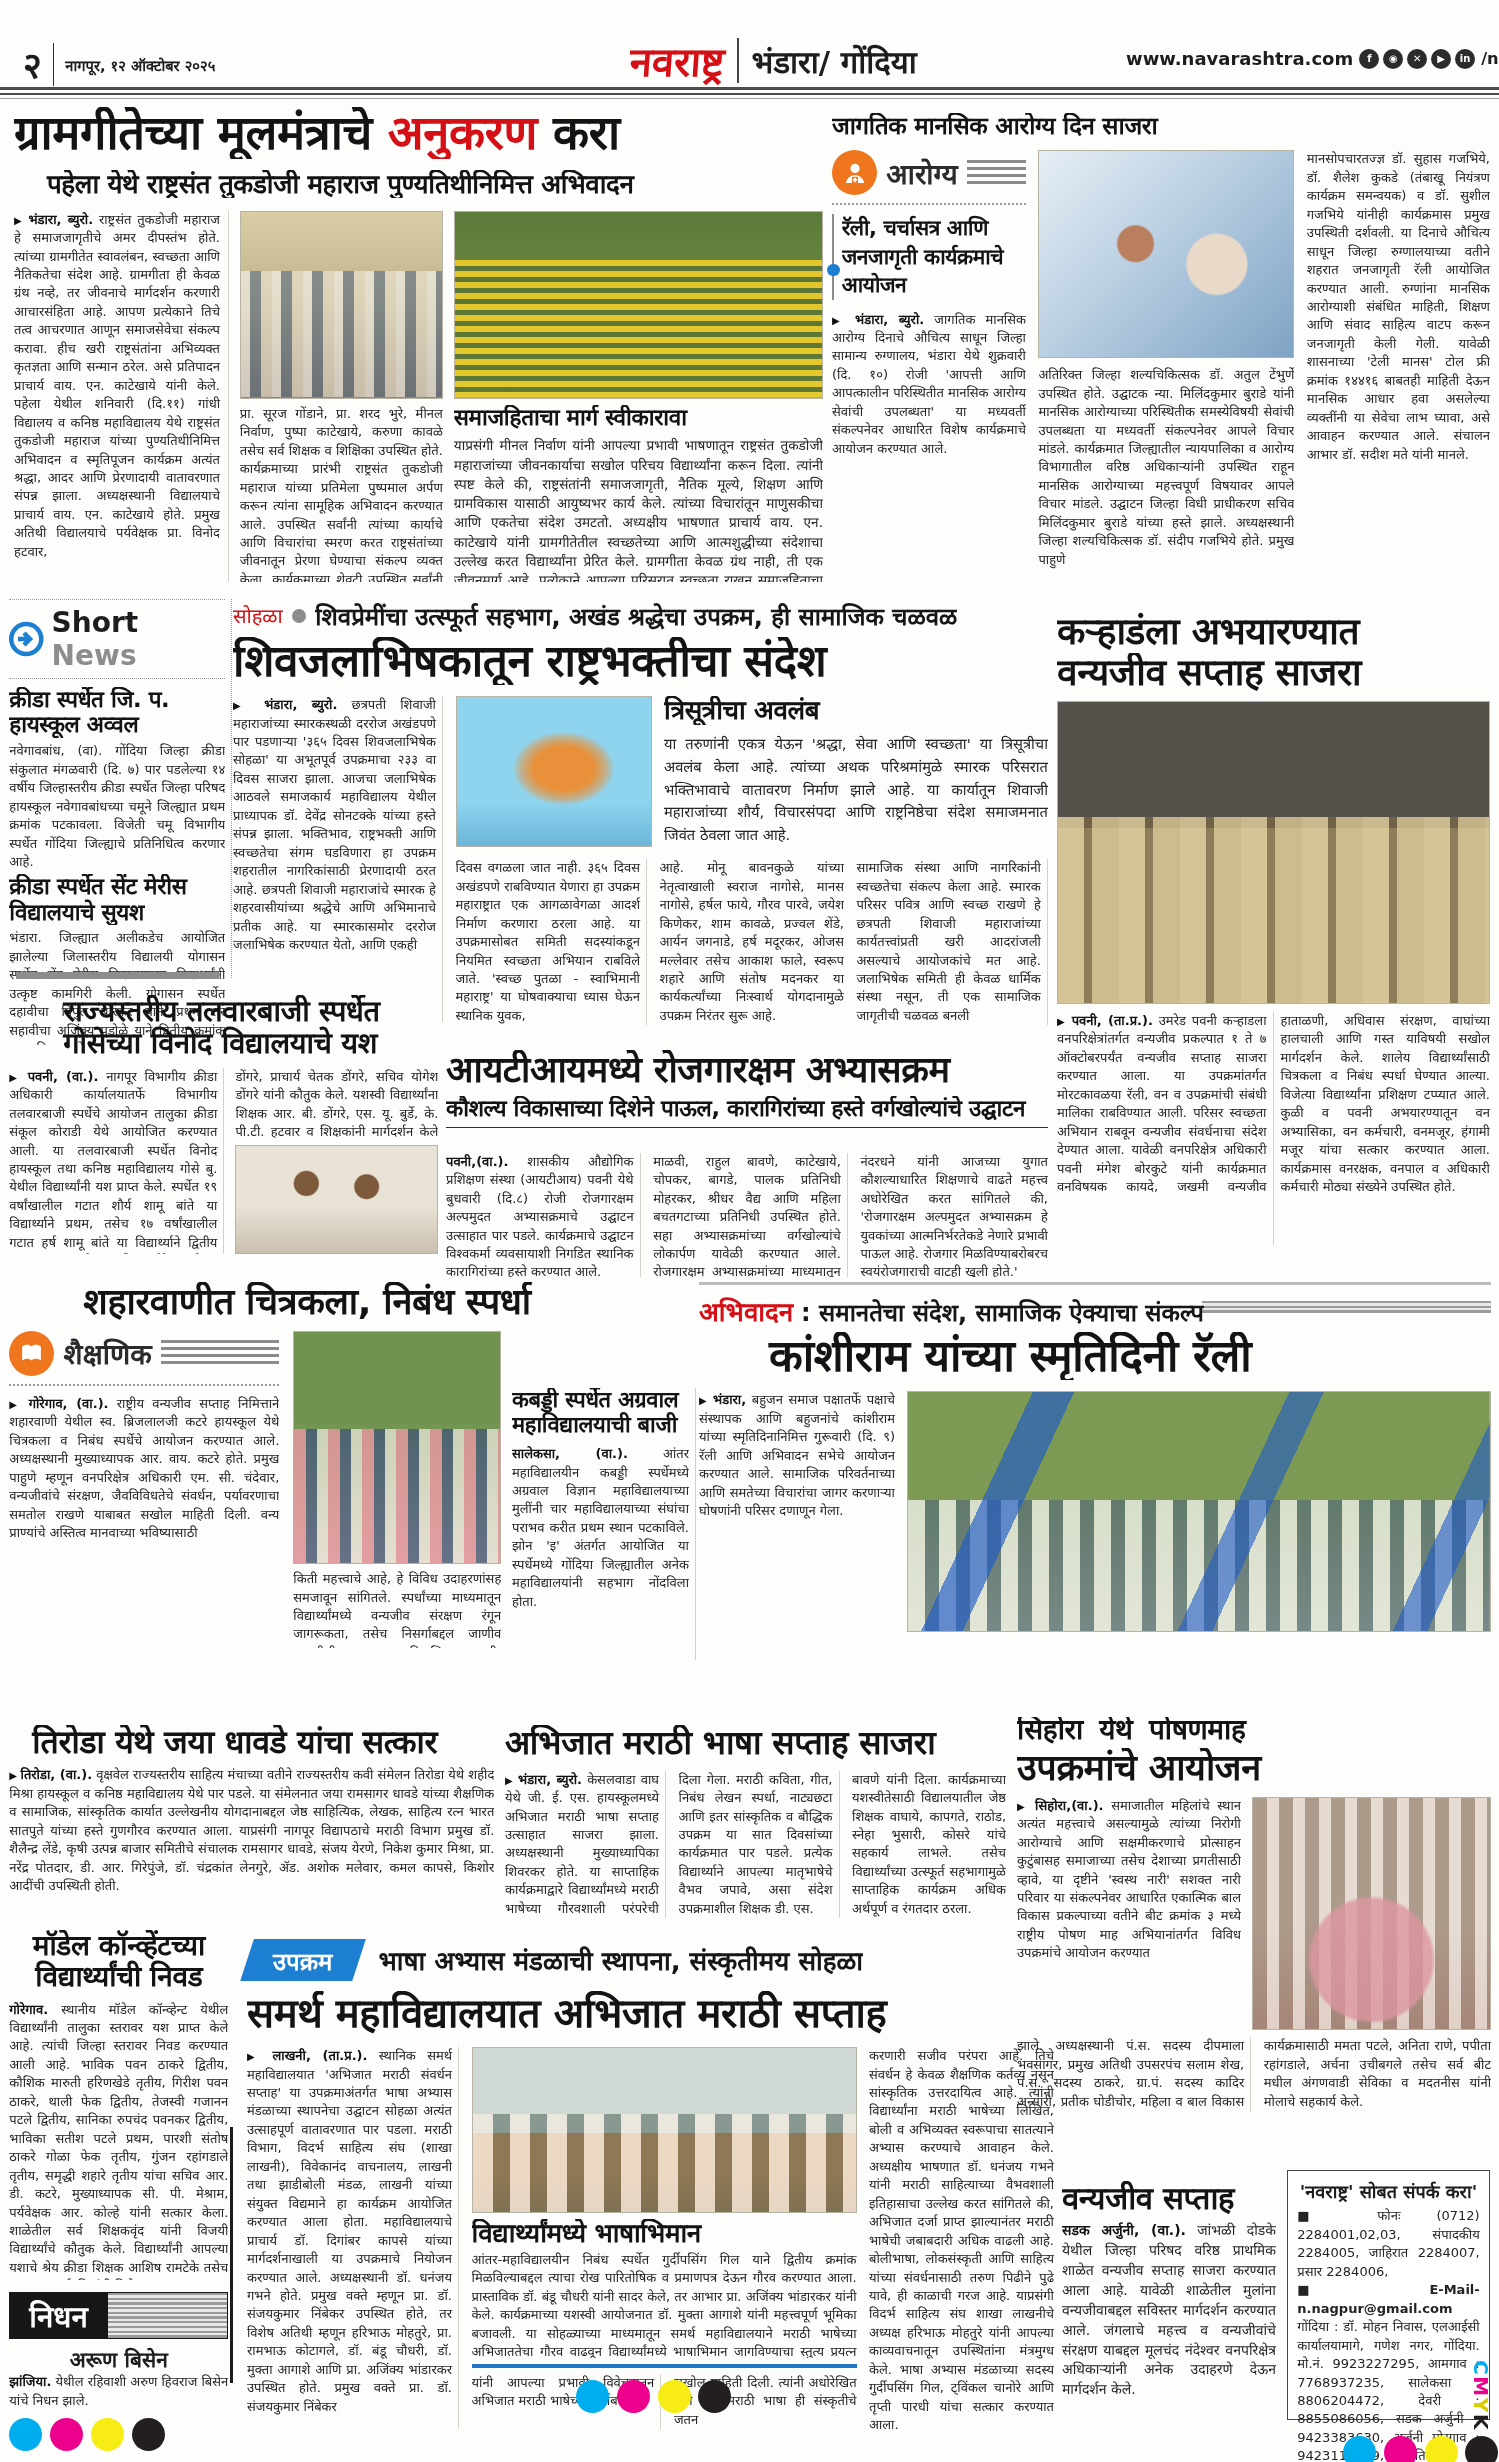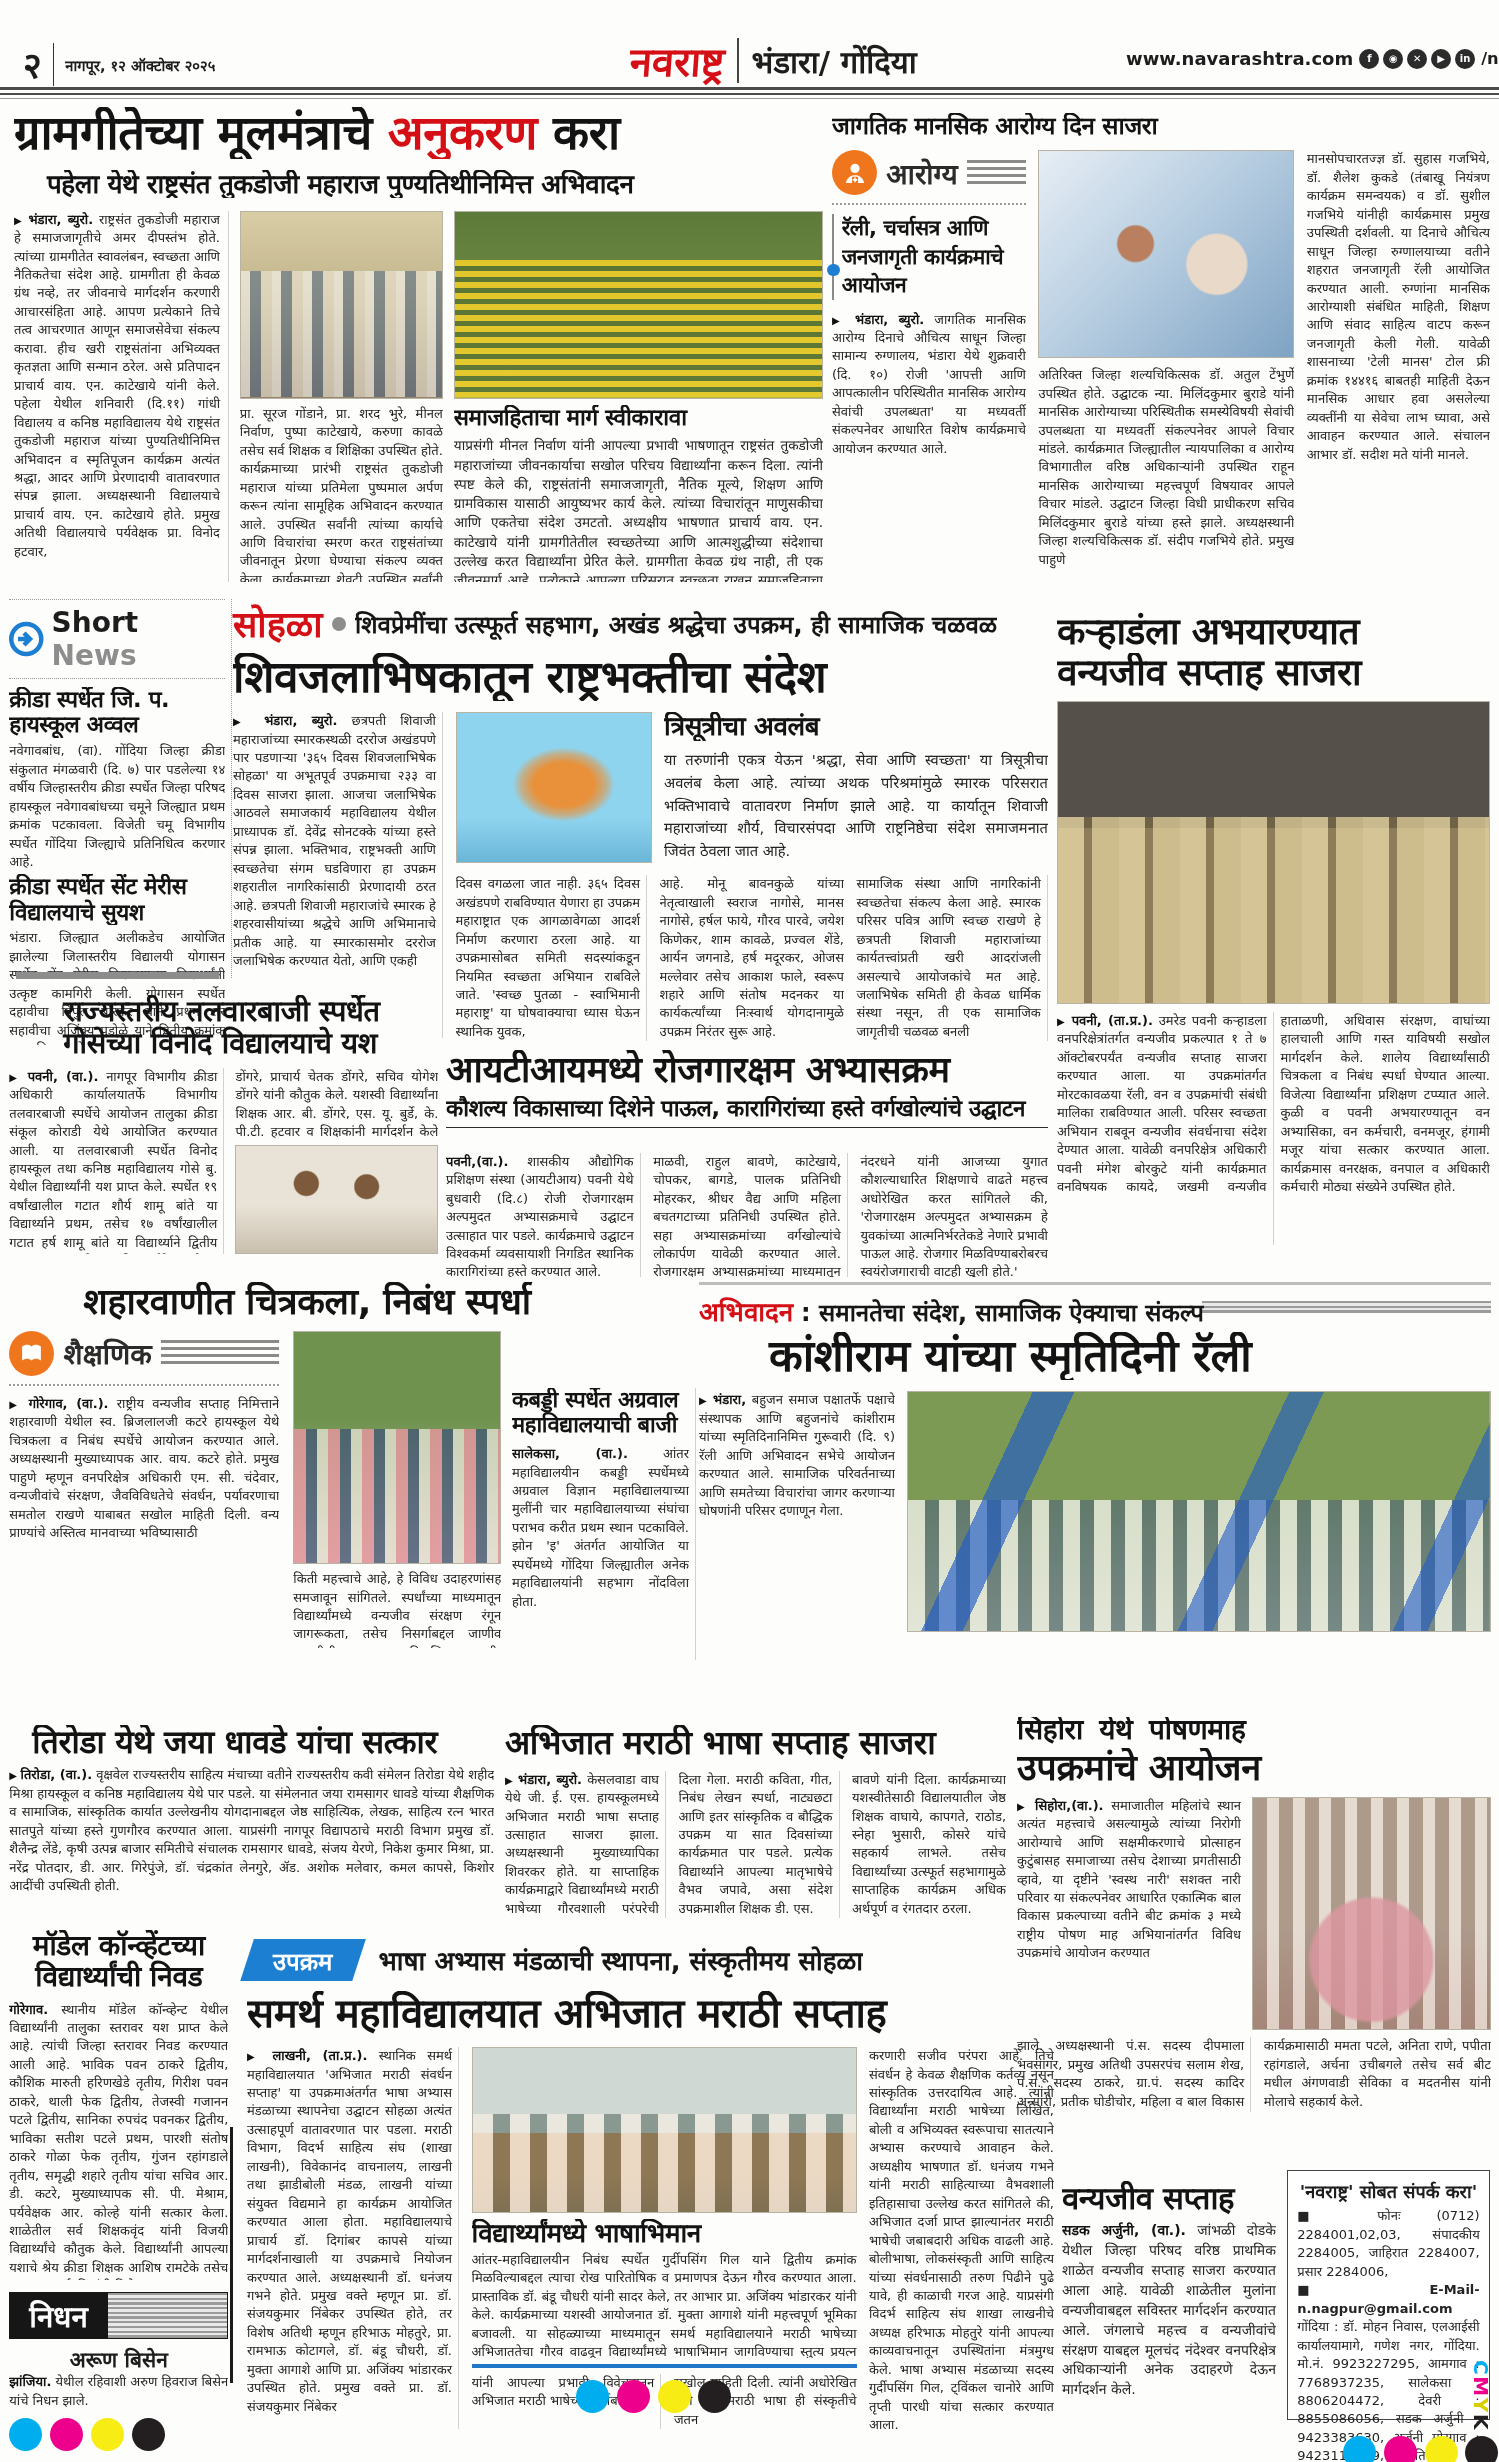--- a/index.html
+++ b/index.html
@@ -152,21 +152,21 @@
       </div>
       <div style="flex:1;display:flex;flex-direction:column;gap:6.2px;">
         <div class="bt" style="height:71px;">डोंगरे, प्राचार्य चेतक डोंगरे, सचिव योगेश डोंगरे यांनी कौतुक केले. यशस्वी विद्यार्थ्यांना शिक्षक आर. बी. डोंगरे, एस. यू. बुर्डे, के. पी.टी. हटवार व शिक्षकांनी मार्गदर्शन केले आहे.</div>
         <div class="photo" style="flex:1;background:radial-gradient(circle at 35% 35%,#7d5a3c 0 8%,transparent 9%),radial-gradient(circle at 65% 38%,#7d5a3c 0 8%,transparent 9%),linear-gradient(180deg,#e9e3d7 0 55%,#c9bfae);"></div>
       </div>
     </div>
   </section>
 
   <section class="abs" style="left:233px;top:599px;width:815px;height:439px;">
     <div style="display:flex;align-items:center;gap:9.3px;">
-      <span class="red" style="font-size:36px;font-weight:700;text-align:center;">सोहळा</span>
+      <span class="red" style="font-size:20px;font-weight:400;text-align:center;">सोहळा</span>
       <span style="width:14px;height:14px;border-radius:50%;background:#8d8d8d;display:inline-block;"></span>
       <span class="kick nowrap" style="font-size:24px;overflow:hidden;">शिवप्रेमींचा उत्स्फूर्त सहभाग, अखंड श्रद्धेचा उपक्रम, ही सामाजिक चळवळ</span>
     </div>
     <div class="hl" style="font-size:44px;margin-top:4.7px;">शिवजलाभिषकातून राष्ट्रभक्तीचा संदेश</div>
     <div style="display:flex;gap:12.4px;margin-top:11px;height:326px;">
       <div class="bt colr" style="width:203px;flex:none;padding-right:6.2px;">
         <b class="dl">भंडारा, ब्युरो.</b>
         <span>छत्रपती शिवाजी महाराजांच्या स्मारकस्थळी दररोज अखंडपणे पार पडणाऱ्या '३६५ दिवस शिवजलाभिषेक सोहळा' या अभूतपूर्व उपक्रमाचा २३३ वा दिवस साजरा झाला. आजचा जलाभिषेक आठवले समाजकार्य महाविद्यालय येथील प्राध्यापक डॉ. देवेंद्र सोनटक्के यांच्या हस्ते संपन्न झाला. भक्तिभाव, राष्ट्रभक्ती आणि स्वच्छतेचा संगम घडविणारा हा उपक्रम शहरातील नागरिकांसाठी प्रेरणादायी ठरत आहे. छत्रपती शिवाजी महाराजांचे स्मारक हे शहरवासीयांच्या श्रद्धेचे आणि अभिमानाचे प्रतीक आहे. या स्मारकासमोर दररोज जलाभिषेक करण्यात येतो, आणि एकही</span>
       </div>
       <div style="flex:1;display:flex;flex-direction:column;">

